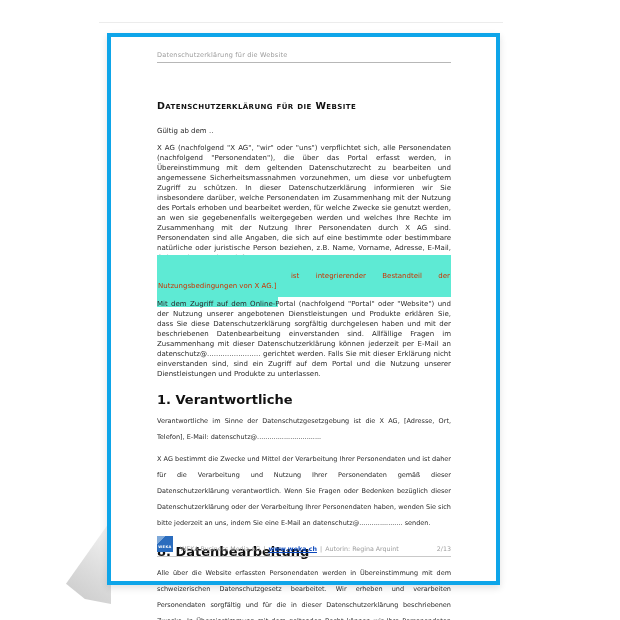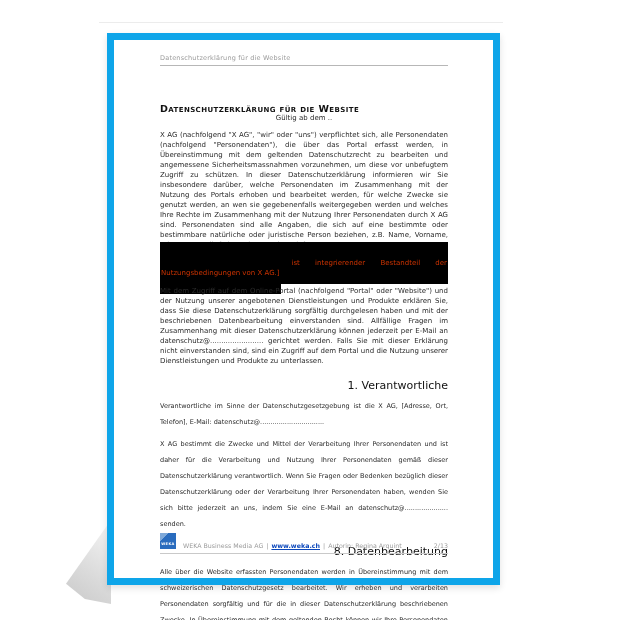--- a/index.html
+++ b/index.html
@@ -17,49 +17,49 @@
   }
   
   .stack-wedge{
     position:absolute;left:66px;top:520px;width:45px;height:84px;
     background:linear-gradient(215deg,#f2f2f2 10%,#dadada 60%,#c9c9c9 100%);
     clip-path:polygon(100% 0,100% 100%,42% 94%,0 76%);
   }
 
   .page{
     position:absolute;left:107px;top:33px;width:393px;height:552px;
-    background:#ffffff;border:7px solid #0ea5e9;box-sizing:border-box;
+    background:#ffffff;border:4px solid #0ea5e9;box-sizing:border-box;
     box-shadow:0 3px 7px rgba(0,0,0,0.12);
   }
   .content{position:absolute;left:46px;right:45px;top:14px;}
 
   .pg-header{
     font-size:6.5px;color:#9b9b9b;letter-spacing:0.2px;
     border-bottom:1px solid #b7b7b7;padding-bottom:3px;
   }
 
   .doc-title{
     margin-top:37px;
     font-size:9.5px;font-weight:bold;color:#111;
     font-variant:small-caps;letter-spacing:0.4px;
   }
-  .valid{margin-top:0;font-size:7px;color:#2a2a2a;text-align:center;}
+  .valid{margin-top:16px;font-size:7px;color:#2a2a2a;}
 
   p{margin:8px 0 0 0;}
   .body-p{
     font-size:7px;line-height:10px;color:#2a2a2a;
     text-align:justify;
   }
   .hl{
-    background:#000000;color:#cc3300;
+    background:#5eead4;color:#cc3300;
     padding:17px 1px;
     -webkit-box-decoration-break:clone;box-decoration-break:clone;
   }
   .sec-h{
-    margin:13px 0 0 0;font-size:11px;font-weight:normal;color:#111;text-align:right;
+    margin:13px 0 0 0;font-size:13px;font-weight:bold;color:#111;
   }
   .small-p{
     font-size:6.5px;line-height:16px;color:#2a2a2a;text-align:justify;
     margin:6px 0 0 0;
   }
 
   .footer{
     position:absolute;left:46px;right:45px;bottom:24px;
   }
   .footer-row{

